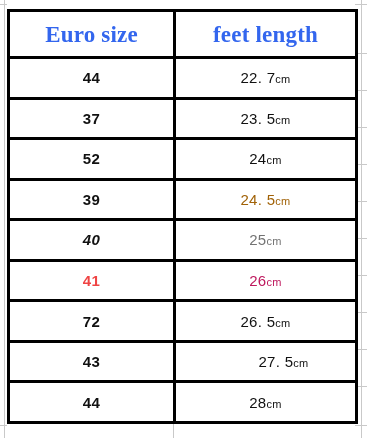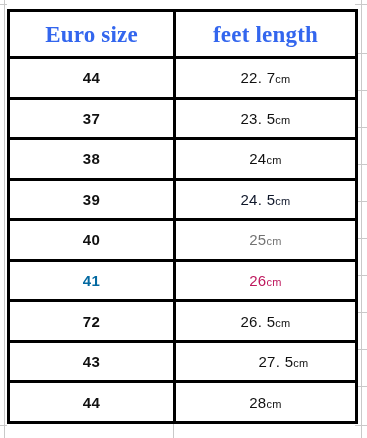--- a/index.html
+++ b/index.html
@@ -146,45 +146,45 @@
       <tr class="data-row">
         <td style="border-color: rgb(0, 0, 0);">
           <span class="euro-text" style="color: rgb(17, 17, 17);">37</span>
         </td>
         <td style="border-color: rgb(0, 0, 0);">
           <span class="feet-text" style="color: rgb(17, 17, 17);"><span>23. 5</span><span style="font-size: 11px;">cm</span></span>
         </td>
       </tr>
       <tr class="data-row">
         <td style="border-color: rgb(0, 0, 0);">
-          <span class="euro-text" style="color: rgb(17, 17, 17);">38</span>
+          <span class="euro-text" style="color: rgb(17, 17, 17);">52</span>
         </td>
         <td style="border-color: rgb(0, 0, 0);">
           <span class="feet-text" style="color: rgb(17, 17, 17);"><span>24</span><span style="font-size: 11px;">cm</span></span>
         </td>
       </tr>
       <tr class="data-row">
         <td style="border-color: rgb(0, 0, 0);">
           <span class="euro-text" style="color: rgb(17, 17, 17);">39</span>
         </td>
         <td style="border-color: rgb(0, 0, 0);">
-          <span class="feet-text" style="color: #0f172a;"><span>24. 5</span><span style="font-size: 11px;">cm</span></span>
-        </td>
-      </tr>
-      <tr class="data-row">
-        <td style="border-color: rgb(0, 0, 0);">
+          <span class="feet-text" style="color: #a16207;"><span>24. 5</span><span style="font-size: 11px;">cm</span></span>
+        </td>
+      </tr>
+      <tr class="data-row">
+        <td style="border-color: rgb(0, 0, 0); font-style: italic;">
           <span class="euro-text" style="color: rgb(17, 17, 17);">40</span>
         </td>
         <td style="border-color: rgb(0, 0, 0);">
           <span class="feet-text" style="color: #737373;"><span>25</span><span style="font-size: 11px;">cm</span></span>
         </td>
       </tr>
       <tr class="data-row">
         <td style="border-color: rgb(0, 0, 0);">
-          <span class="euro-text" style="color: #0369a1;">41</span>
+          <span class="euro-text" style="color: #ef4444;">41</span>
         </td>
         <td style="border-color: rgb(0, 0, 0);">
           <span class="feet-text" style="color: #be185d;"><span>26</span><span style="font-size: 11px;">cm</span></span>
         </td>
       </tr>
       <tr class="data-row">
         <td style="border-color: rgb(0, 0, 0);">
           <span class="euro-text" style="color: rgb(17, 17, 17);">72</span>
         </td>
         <td style="border-color: rgb(0, 0, 0);">

